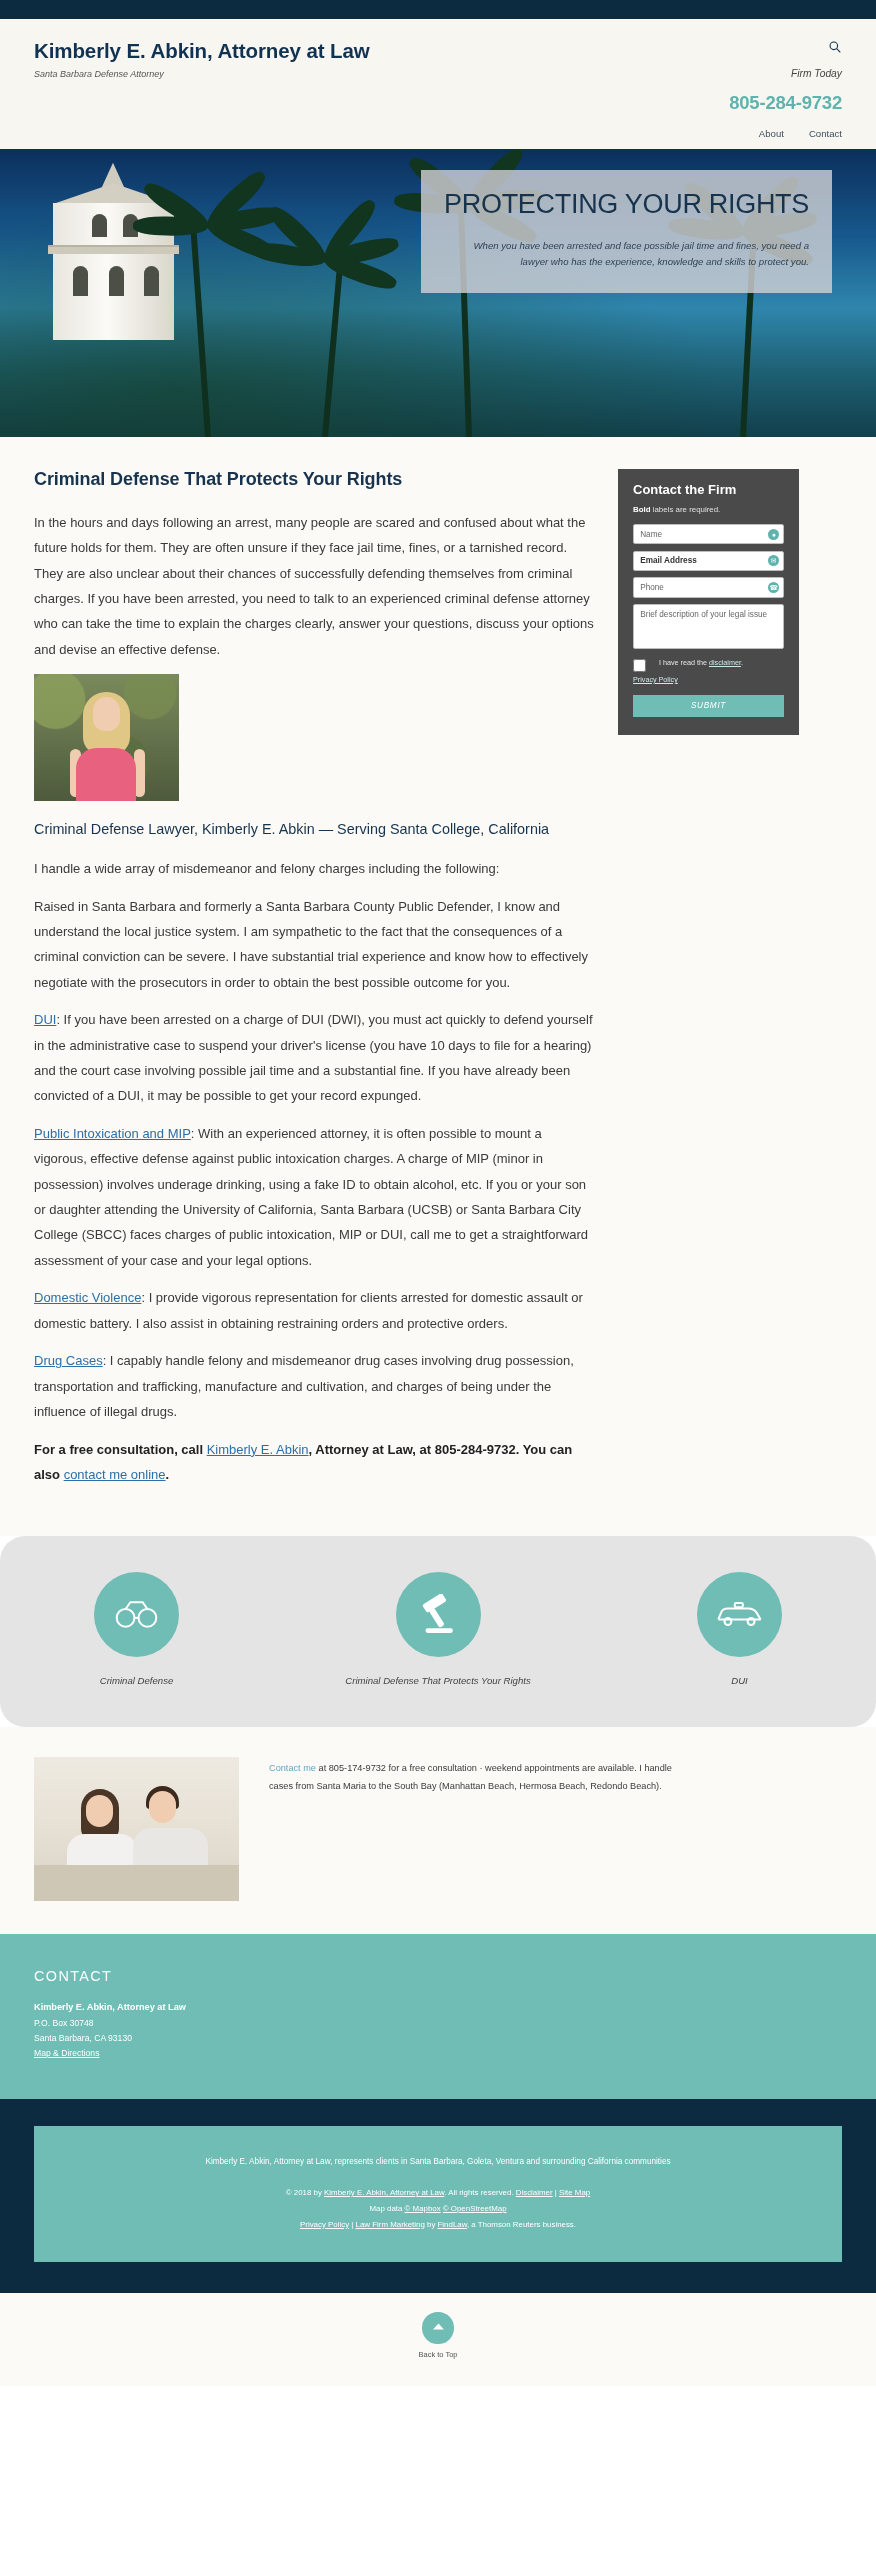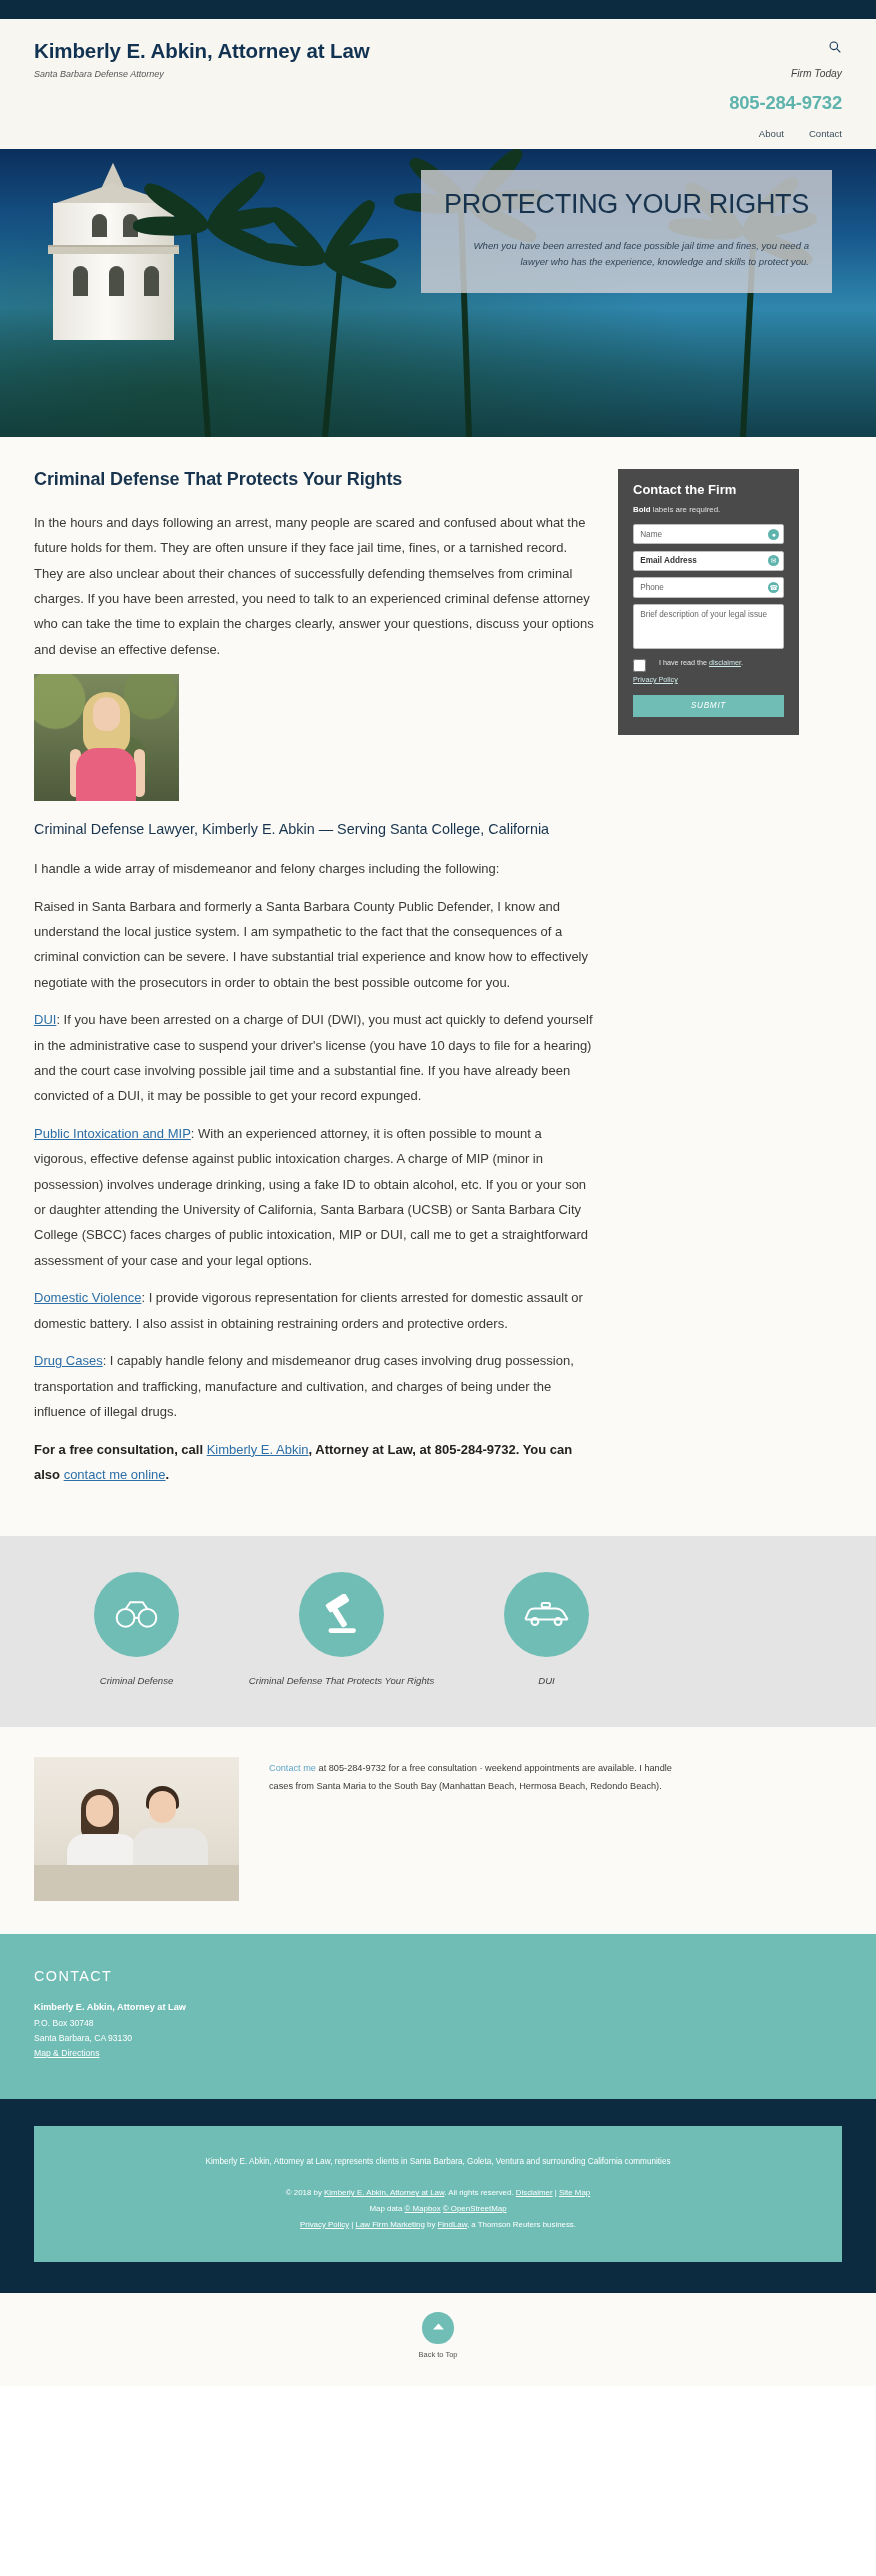--- a/index.html
+++ b/index.html
@@ -343,21 +343,22 @@
     letter-spacing: 0.7px;
     cursor: pointer;
     font-family: "Liberation Sans", sans-serif;
   }
 
   
   .areas {
     background: #e4e4e4;
     padding: 36px 34px 38px 34px;
     display: flex;
-    justify-content: flex-start;
+    justify-content: space-between;
+    border-radius: 25px;
   }
   .area { width: 205px; text-align: center; }
   .area-circle {
     width: 85px; height: 85px;
     border-radius: 50%;
     background: #6fbdb5;
     margin: 0 auto 16.4px auto;
     display: flex;
     align-items: center;
     justify-content: center;
@@ -695,21 +696,21 @@
     <div class="wall"></div>
     <div class="p1-hair"></div>
     <div class="p1-head"></div>
     <div class="p2-hair"></div>
     <div class="p2-head"></div>
     <div class="p1-body"></div>
     <div class="p2-body"></div>
     <div class="table"></div>
   </div>
   <div class="consult-text">
-    <a href="#">Contact me</a><span> at 805-284-9732 for a free consultation · weekend appointments are available. I handle cases from Santa Maria to the South Bay (Manhattan Beach, Hermosa Beach, Redondo Beach).</span>
+    <a href="#">Contact me</a><span> at 805-174-9732 for a free consultation · weekend appointments are available. I handle cases from Santa Maria to the South Bay (Manhattan Beach, Hermosa Beach, Redondo Beach).</span>
   </div>
 </div>
 
 <div class="contact-band">
   <div class="contact-heading">CONTACT</div>
   <div class="contact-firm">Kimberly E. Abkin, Attorney at Law</div>
   <div class="contact-line">P.O. Box 30748</div>
   <div class="contact-line">Santa Barbara, CA 93130</div>
   <a href="#">Map &amp; Directions</a>
 </div>

